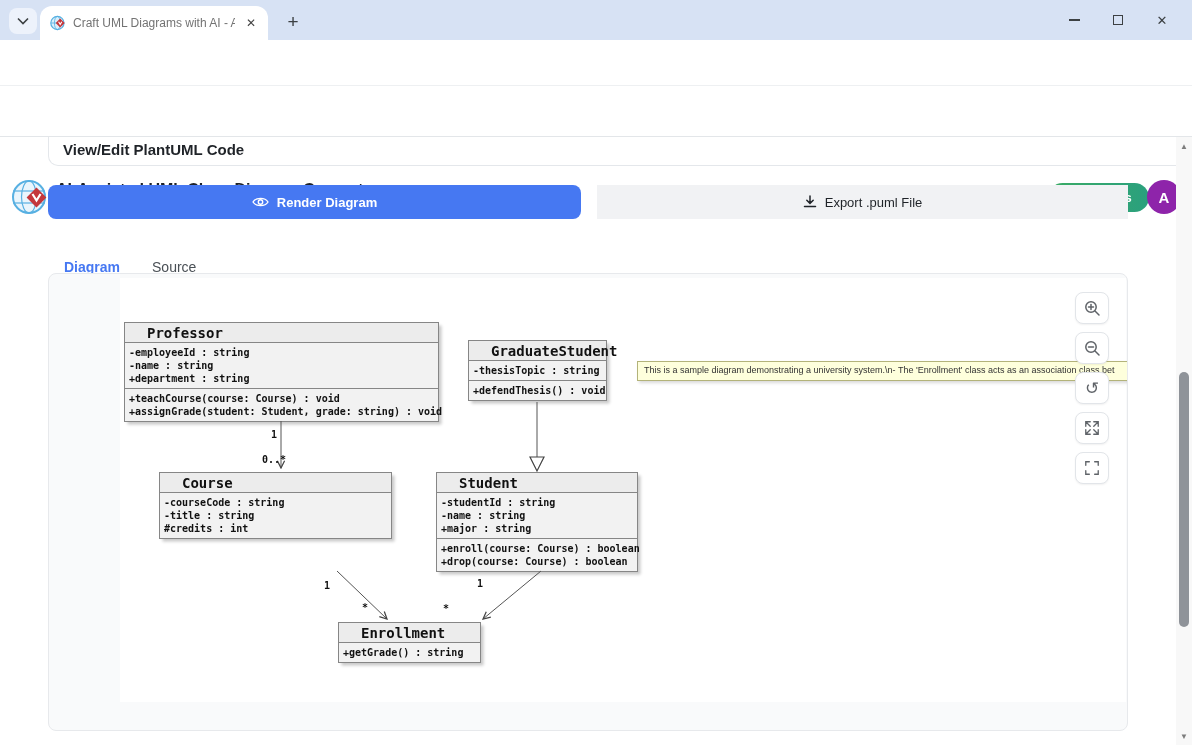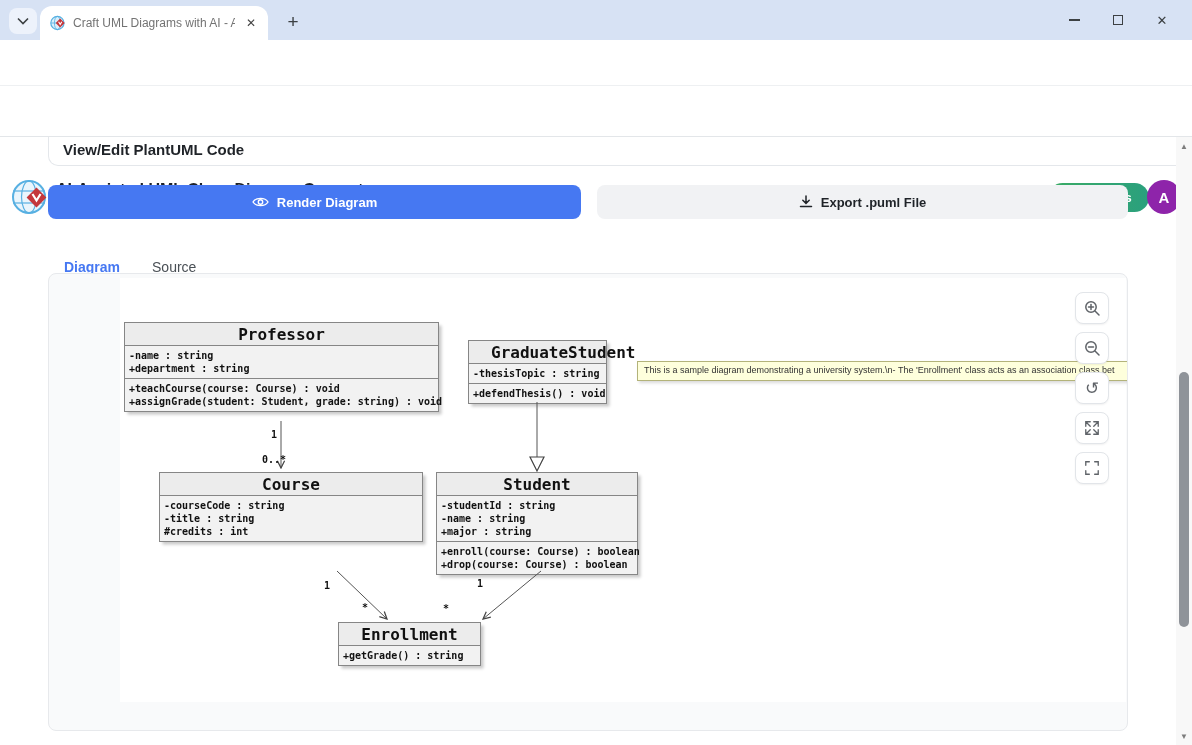--- a/index.html
+++ b/index.html
@@ -35,33 +35,33 @@
   .appsub { position:absolute; left:56px; top:117px; font-size:12px; color:#6b7280; }
   .appsub a { color:#6b7280; text-decoration:underline; cursor:pointer; }
   .more-apps { position:absolute; left:1048px; top:97px; height:29px; padding:0 17px; border:none; border-radius:15px; background:linear-gradient(90deg,#3bab64,#2aa07e); color:#fff; font-size:13px; font-weight:bold; font-family:"Liberation Sans",sans-serif; display:flex; align-items:center; cursor:pointer; }
   .app-avatar { position:absolute; left:1147px; top:94px; width:34px; height:34px; border-radius:50%; background:#8e24aa; color:#fff; font-weight:bold; font-size:15px; display:flex; align-items:center; justify-content:center; cursor:pointer; }
 
   
   .collapse-card { position:absolute; left:48px; top:137px; width:1180px; height:29px; background:#fff; border:1px solid #e4e7eb; border-top:none; border-radius:0 0 10px 10px; display:flex; align-items:center; padding:0 18px 4px 14px; cursor:pointer; }
   .collapse-title { font-size:15px; font-weight:bold; color:#1f2328; flex:1; }
 
   .btn-render { position:absolute; left:48px; top:185px; width:533px; height:34px; border:none; border-radius:8px; background:#4678f2; color:#fff; font-size:13px; font-weight:bold; font-family:"Liberation Sans",sans-serif; display:flex; align-items:center; justify-content:center; gap:8px; cursor:pointer; }
-  .btn-export { position:absolute; left:597px; top:185px; width:531px; height:34px; border:none; border-radius:8px; background:#f1f2f4; color:#1f2328; font-size:13px; font-weight:bold; font-family:"Liberation Sans",sans-serif; display:flex; align-items:center; justify-content:center; gap:8px; cursor:pointer; }
+  .btn-export { position:absolute; left:597px; top:185px; width:531px; height:34px; border:none; border-radius:0; background:#f1f2f4; color:#1f2328; font-size:13px; font-weight:normal; font-family:"Liberation Sans",sans-serif; display:flex; align-items:center; justify-content:center; gap:8px; cursor:pointer; }
 
   .tabrow { position:absolute; left:48px; top:253px; height:32px; display:flex; }
   .tab-item { padding:6px 16px 10px; font-size:14px; color:#4a5056; cursor:pointer; position:relative; }
   .tab-item.active { color:#4678f2; font-weight:bold; }
   .tab-item.active::after { content:""; position:absolute; left:0; right:0; bottom:0; height:2px; background:#4678f2; }
 
   
   .panel { position:absolute; left:48px; top:273px; width:1080px; height:458px; border:1px solid #e7e9ec; border-radius:8px; background:#f9fafb; overflow:hidden; }
   .canvas { position:absolute; left:71px; top:4px; width:1006px; height:424px; background:#fff; }
 
   .uml-class { position:absolute; background:#f2f2f2; border:1px solid #868686; box-shadow:2.5px 2.5px 3px rgba(0,0,0,.22); font-family:"DejaVu Sans Mono",monospace; font-size:10px; font-weight:bold; color:#111; z-index:2; }
-  .uml-title { text-align:center; padding:2px 22px 1px; background:#ececec; border-bottom:1px solid #868686; font-size:16px; }
+  .uml-title { padding:2px 22px 1px; background:#ececec; border-bottom:1px solid #868686; font-size:14px; }
   .uml-sec { padding:3px 4px; line-height:13px; white-space:nowrap; }
   .uml-sec + .uml-sec { border-top:1px solid #868686; }
 
   .uml-note { position:absolute; left:588px; top:87px; width:560px; height:20px; background:#feffdc; border:1px solid #b3b37a; box-shadow:2px 2px 3px rgba(0,0,0,.15); font-size:9px; color:#333; padding:3px 6px; white-space:nowrap; overflow:hidden; z-index:1; }
 
   .edges { position:absolute; left:0; top:0; width:1078px; height:456px; z-index:3; pointer-events:none; }
   .edge-label { font:bold 10px "DejaVu Sans Mono",monospace; fill:#111; }
 
   .ctl { position:absolute; left:1026px; width:34px; height:32px; background:#fff; border:1px solid #e2e5e9; border-radius:8px; box-shadow:0 1px 2px rgba(0,0,0,.06); display:flex; align-items:center; justify-content:center; color:#5f6368; cursor:pointer; z-index:5; }
   .ctl svg { stroke:#5f6368; fill:none; stroke-width:1.5; stroke-linecap:round; }
@@ -181,40 +181,41 @@
 </div>
 
 <div class="panel">
   <div class="canvas"></div>
 
   <div class="uml-note">This is a sample diagram demonstrating a university system.\n- The 'Enrollment' class acts as an association class bet</div>
 
   <div class="uml-class" style="left:75px;top:48px;width:315px;">
     <div class="uml-title">Professor</div>
     <div class="uml-sec">
+      <div>-employeeId : string</div>
       <div>-name : string</div>
       <div>+department : string</div>
     </div>
     <div class="uml-sec">
       <div>+teachCourse(course: Course) : void</div>
       <div>+assignGrade(student: Student, grade: string) : void</div>
     </div>
   </div>
 
   <div class="uml-class" style="left:419px;top:66px;width:139px;">
     <div class="uml-title">GraduateStudent</div>
     <div class="uml-sec">
       <div>-thesisTopic : string</div>
     </div>
     <div class="uml-sec">
       <div>+defendThesis() : void</div>
     </div>
   </div>
 
-  <div class="uml-class" style="left:110px;top:198px;width:264px;">
+  <div class="uml-class" style="left:110px;top:198px;width:233px;">
     <div class="uml-title">Course</div>
     <div class="uml-sec">
       <div>-courseCode : string</div>
       <div>-title : string</div>
       <div>#credits : int</div>
     </div>
   </div>
 
   <div class="uml-class" style="left:387px;top:198px;width:202px;">
     <div class="uml-title">Student</div>

